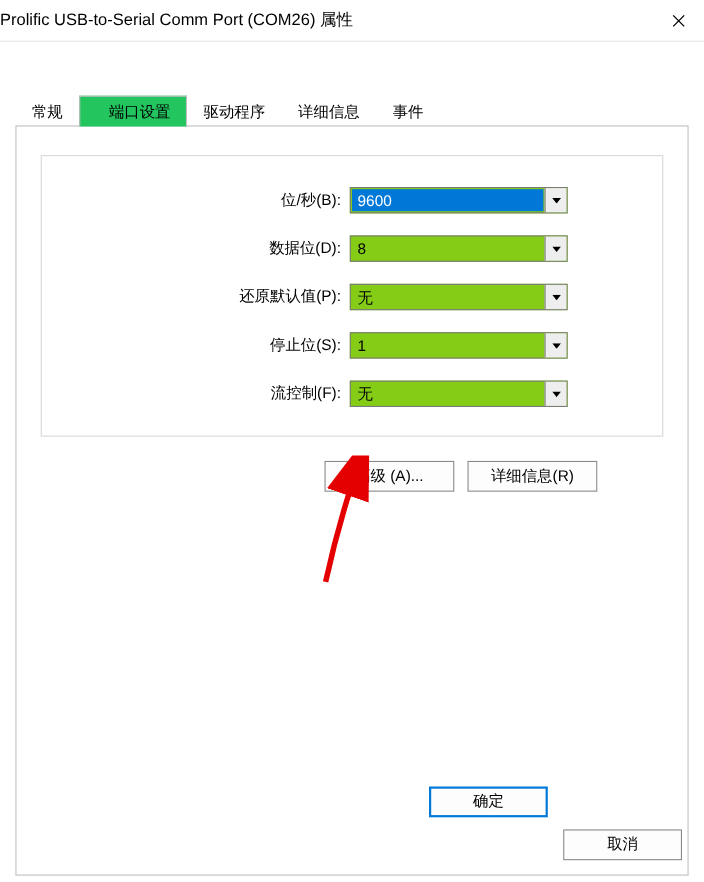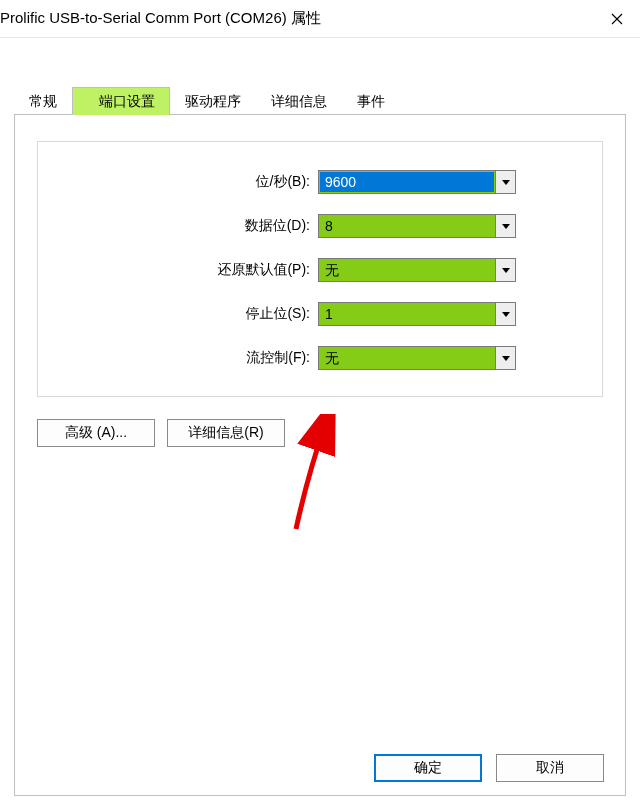--- a/index.html
+++ b/index.html
@@ -49,21 +49,21 @@
     color: #000;
     border: 1px solid transparent;
     border-bottom: none;
     background: #fff;
     cursor: pointer;
     position: relative;
     top: 1px;
   }
   .tab.active {
     border-color: #bfbfbf;
-    background: #bef264;
+    background: #22c55e;
     z-index: 2;
     padding-left: 26px;
   }
   .tab-panel {
     border: 1px solid #bfbfbf;
     height: 682px;
     padding: 20px 22px;
     position: relative;
   }
   .fieldset {
@@ -113,49 +113,51 @@
     background: #eee;
     display: flex;
     align-items: center;
     justify-content: center;
   }
   .combo-btn svg { width: 8px; height: 5px; }
 
   .mid-buttons {
     display: flex;
     gap: 12px;
+    justify-content: flex-end;
     margin-top: 22px;
     padding-right: 60px;
   }
   .btn {
     min-width: 118px;
     height: 28px;
     border: 1px solid #8a8a8a;
     background: #fdfdfd;
     font-size: 14px;
     display: flex;
     align-items: center;
     justify-content: center;
     cursor: pointer;
     padding: 0 14px;
   }
 
   .footer-btns {
     position: absolute;
-    right: 36px;
+    right: 20px;
     bottom: 20px;
     display: flex;
     gap: 14px;
   }
   .btn.primary {
     border: 2px solid #0078d7;
     min-width: 108px;
   }
   .btn.secondary {
     min-width: 108px;
+    margin-top: 39px;
   }
 
   .arrow-annot {
     position: absolute;
     left: 278px;
     top: 414px;
     pointer-events: none;
   }
 </style>
 </head>

